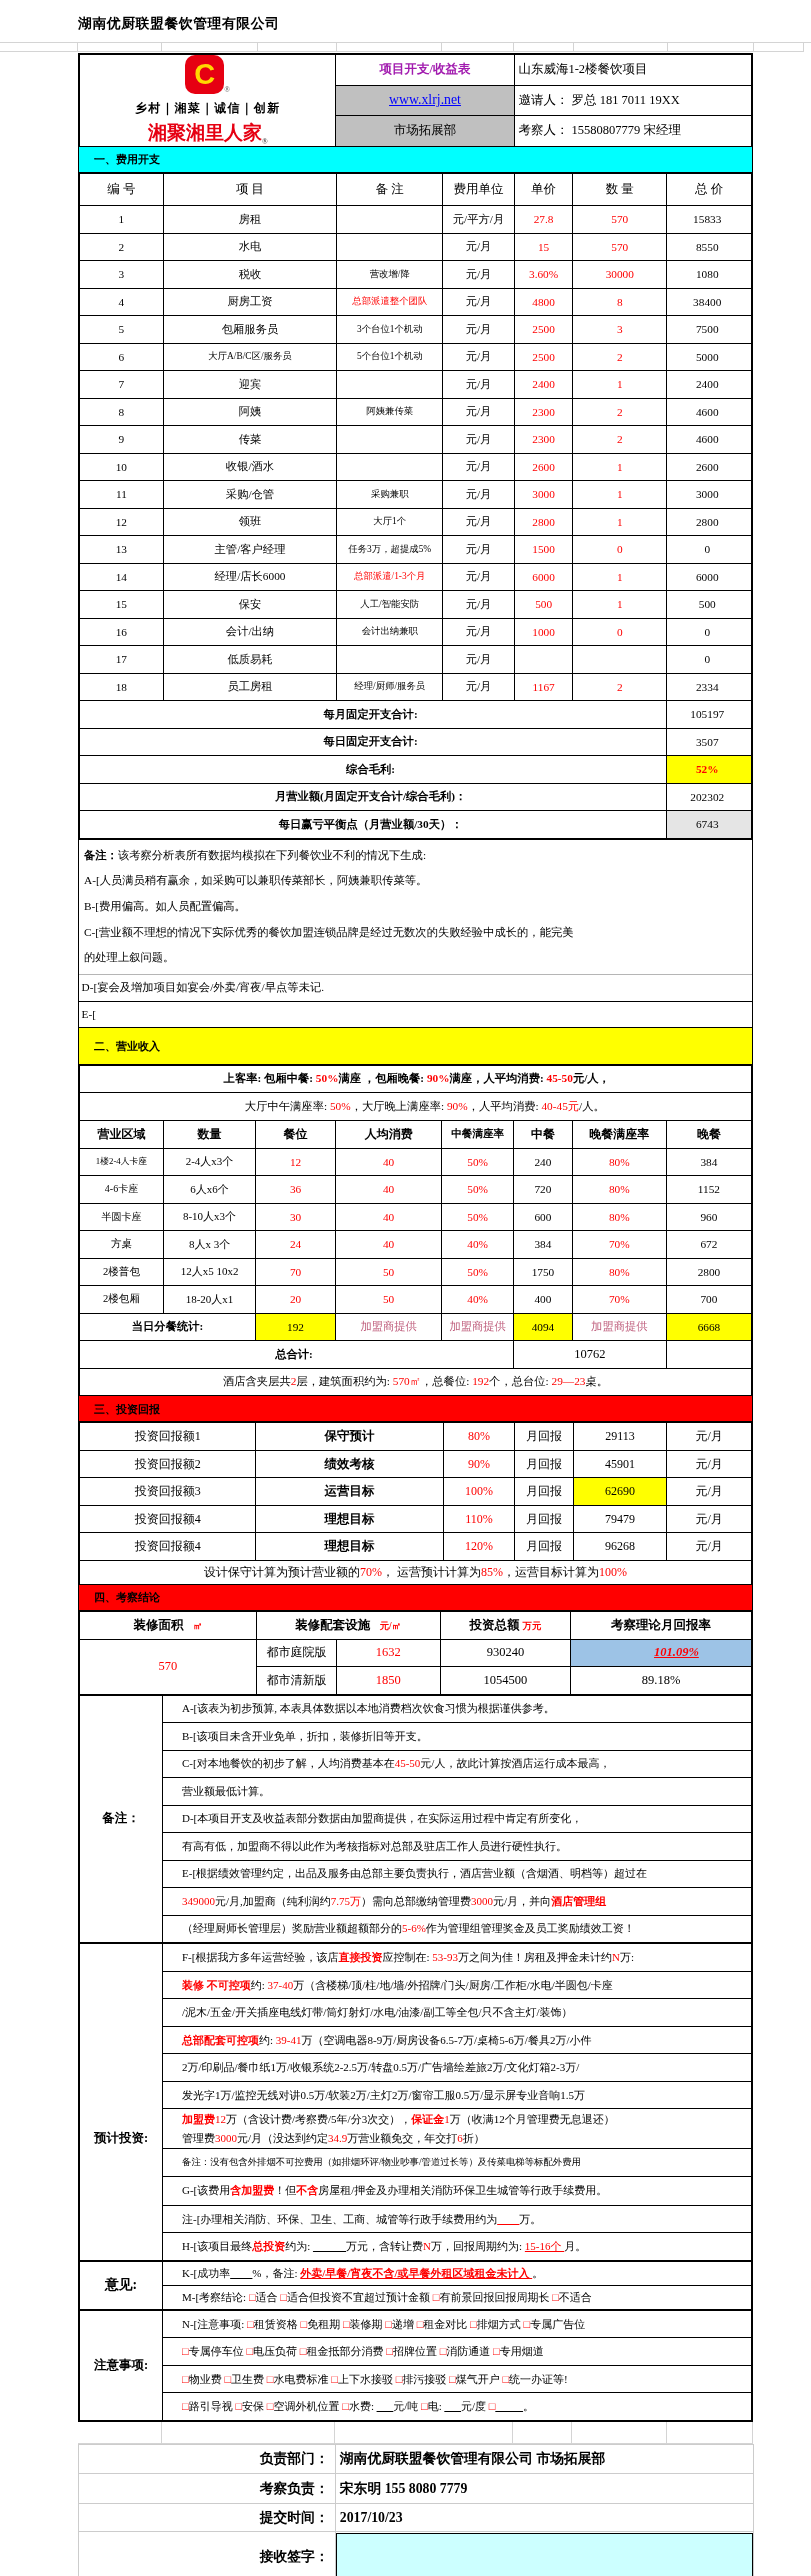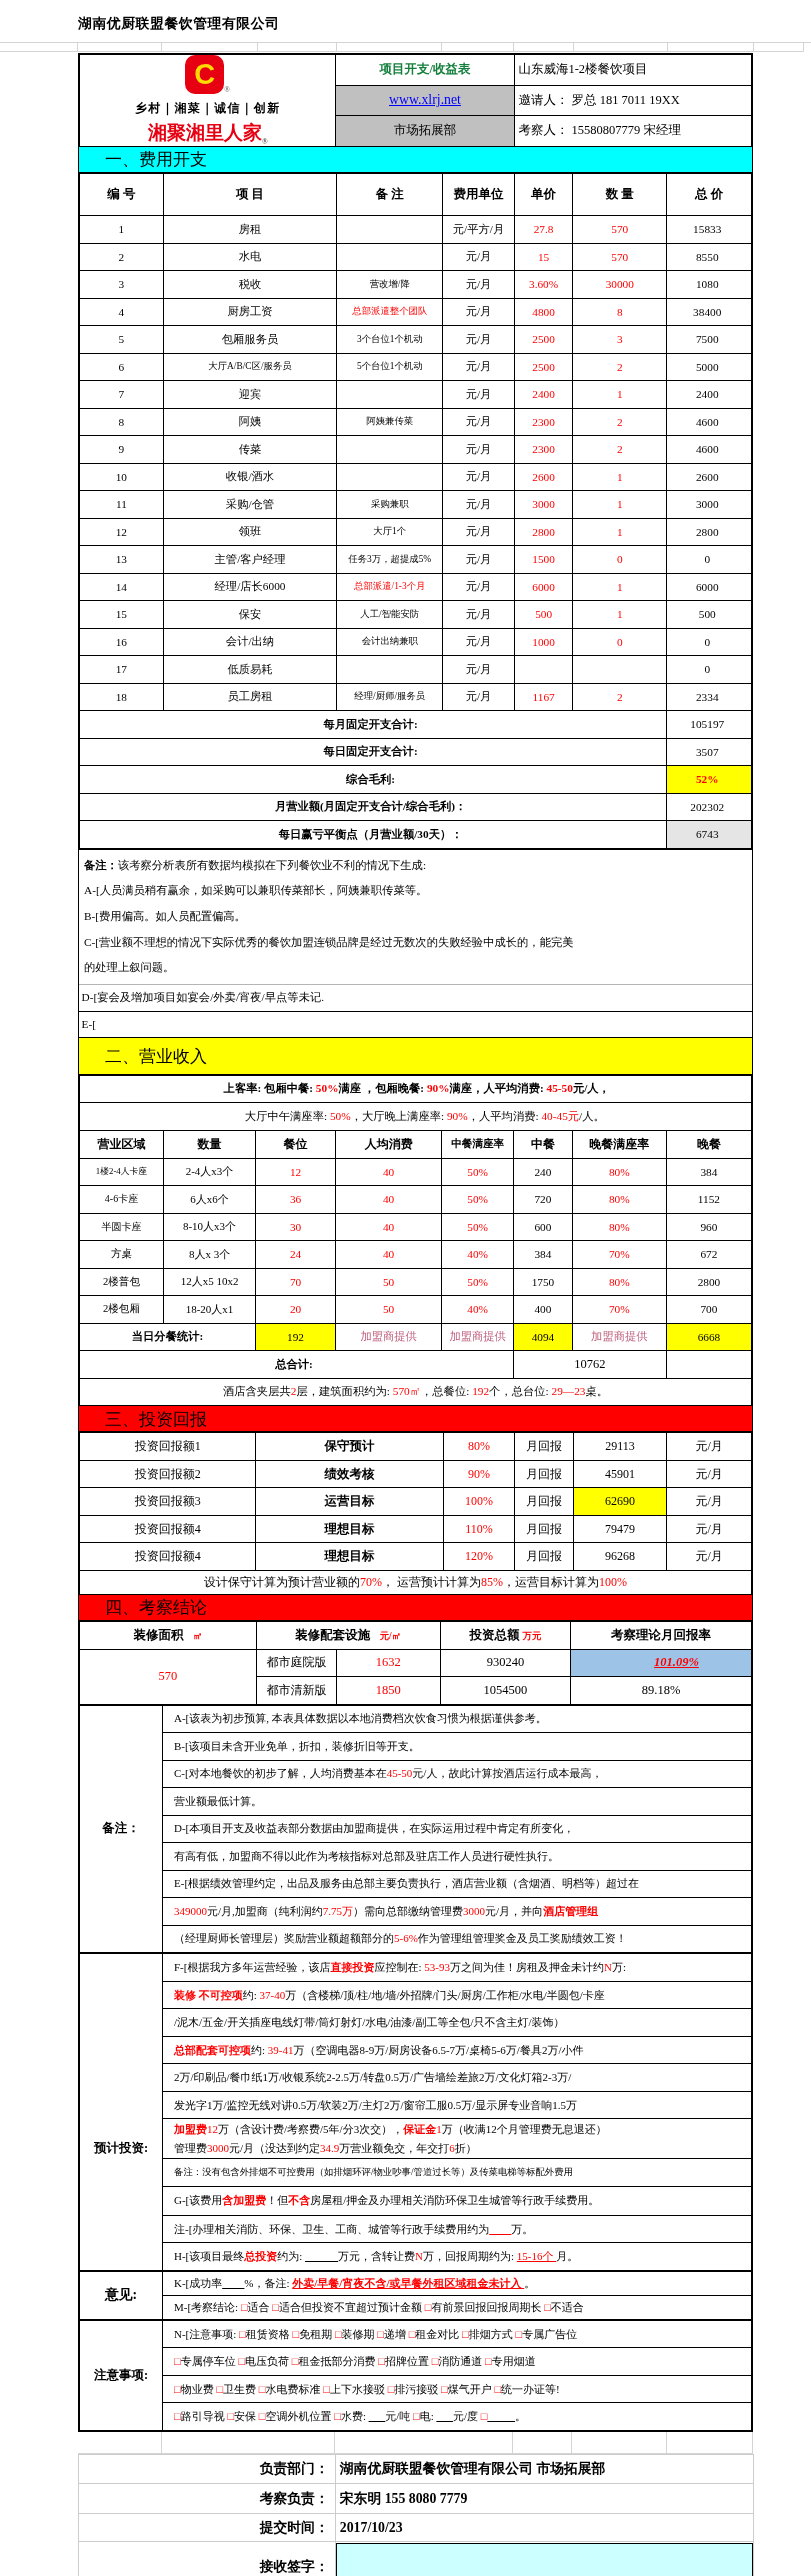--- a/index.html
+++ b/index.html
@@ -9,57 +9,57 @@
   .faintrow{display:flex;}
   .faintrow .fc{border-right:0.6px solid #d4d4d4;border-bottom:0.6px solid #d4d4d4;box-sizing:border-box;height:100%;}
   .topstrip{height:53px;position:relative;}
   .company-title{position:absolute;left:78px;top:15px;font-size:13.8px;font-weight:bold;letter-spacing:0.6px;}
   .gridline-strip{position:absolute;left:0;top:42px;width:811px;height:9.4px;border-top:0.6px solid #d4d4d4;}
   
   .block{border:1.9px solid #000;margin-left:78px;width:675px;box-sizing:border-box;margin-top:-1.9px;}
   table{border-collapse:collapse;table-layout:fixed;width:100%;}
   td{border:0.6px solid #000;box-sizing:border-box;overflow:hidden;padding:0 1.3px;}
   
-  .band{display:flex;align-items:center;padding-left:26px;font-size:17px;font-weight:normal;}
+  .band{display:flex;align-items:center;padding-left:15px;font-size:11px;font-weight:bold;}
   .band-cyan{background:#00FFFF;height:28px;}
   .band-yellow{background:#FFFF00;height:38px;}
   .band-red{background:#FF0000;height:28px;}
   
   .hdr td{font-size:12.5px;}
   .logo-cell{text-align:center;vertical-align:middle;}
   .logo-mark{display:inline-block;width:39px;height:39px;background:#E60012;border-radius:10px;position:relative;}
   .logo-c{font-family:"Liberation Sans",sans-serif;font-size:29px;font-weight:bold;color:#FFD900;line-height:39px;}
   .logo-reg{font-size:7.5px;vertical-align:bottom;color:#555;}
   .logo-slogan{font-size:12px;font-weight:bold;letter-spacing:1.3px;margin-top:6.3px;}
   .logo-brand{font-size:19px;font-weight:bold;color:#E60012;margin-top:2.5px;font-family:"Liberation Serif",serif;}
-  .form-title{color:#15803d;font-weight:bold;font-size:17px;text-align:center;}
+  .form-title{color:#a21caf;font-weight:bold;font-size:17px;text-align:center;}
   .graybg{background:#C0C0C0;text-align:center;}
   .weblink{color:#0000FF;text-decoration:underline;font-size:13.8px;}
   .dept-cell{font-size:14.4px;}
   .hleft{font-size:13px;padding-left:3.8px;}
   
   .exp td{height:27.5px;text-align:center;font-size:11.3px;}
-  .exp .hrow td{font-size:12.5px;font-weight:bold;height:42px;}
+  .exp .hrow td{font-size:12.5px;font-weight:normal;height:32px;}
   .exp .rm{font-size:9.4px;}
   .exp .rmred{color:#FF0000;font-size:9.4px;}
   .red{color:#FF0000;}
   .pricecol{color:#FF0000;font-size:12px;}
   .totcol{text-align:right;padding-right:5px;font-size:12px;}
   .tot-l{text-align:right;padding-right:6.3px;font-size:13.8px;font-weight:bold;height:28px;}
   .tot-v{text-align:right;padding-right:5px;font-size:12.5px;}
   .bg-yellow{background:#FFFF00;}
   .bg-purple{background:#e5e5e5;}
   .bg-blue{background:#9DC3E6;padding-left:32px;}
   .margin-val{color:#FF0000;font-weight:bold;}
   
   .noteline{font-size:11.3px;line-height:23px;padding:1.3px 2.5px;}
   .notesub td{border-left:none;border-right:none;}
   .lt{border-top:0.6px solid #b5b5b5 !important;}
   .label-col{text-align:center;font-weight:bold;font-size:12.5px;vertical-align:middle;}
-  .content-line{font-size:11px;height:27.5px;vertical-align:middle;padding-left:11px;border-radius:9px;}
+  .content-line{font-size:11px;height:27.5px;vertical-align:middle;padding-left:19px;border-radius:9px;}
   
   .sg-r{color:#FF0000;}
   .sg-b{font-weight:bold;}
   .sg-rb{color:#FF0000;font-weight:bold;}
   .sg-ru{color:#FF0000;text-decoration:underline;}
   .sg-rub{color:#FF0000;font-weight:bold;text-decoration:underline;}
   .sg-u{text-decoration:underline;}
   .intro-line{font-size:12.5px;height:27.5px;vertical-align:middle;padding-left:3.8px;font-weight:bold;}
   .intro-ind{padding-left:20px;font-weight:normal;}
   

